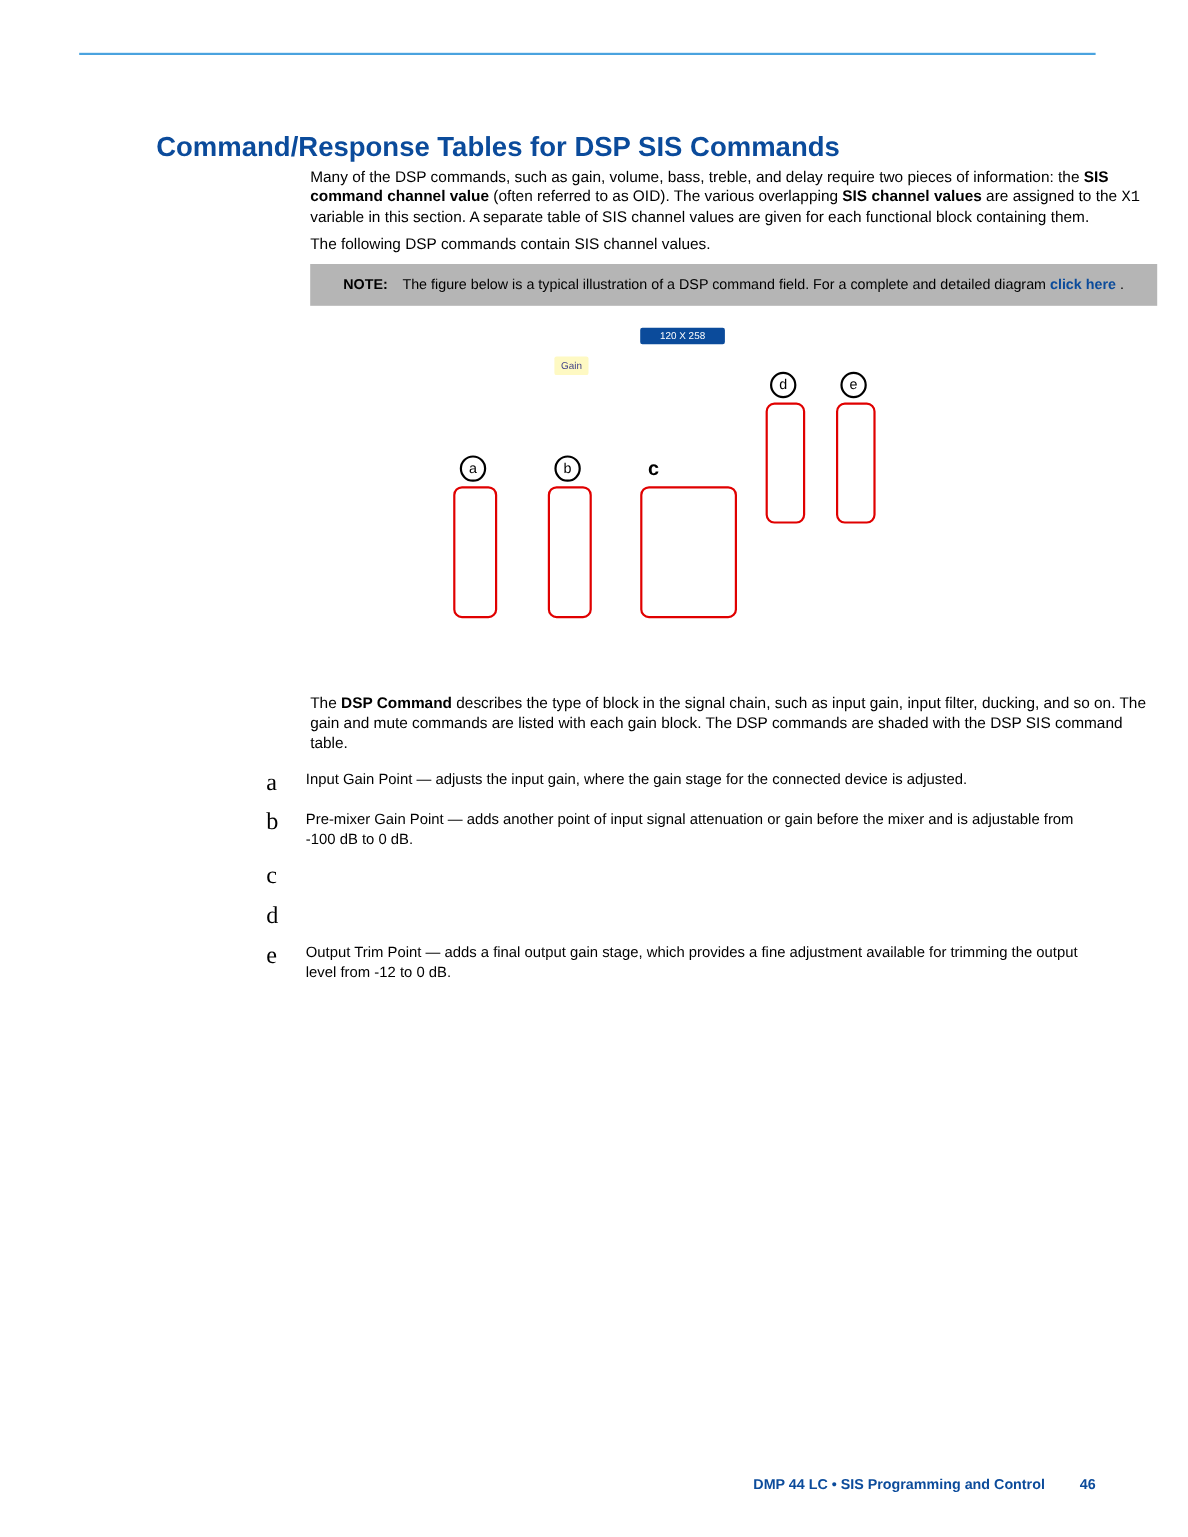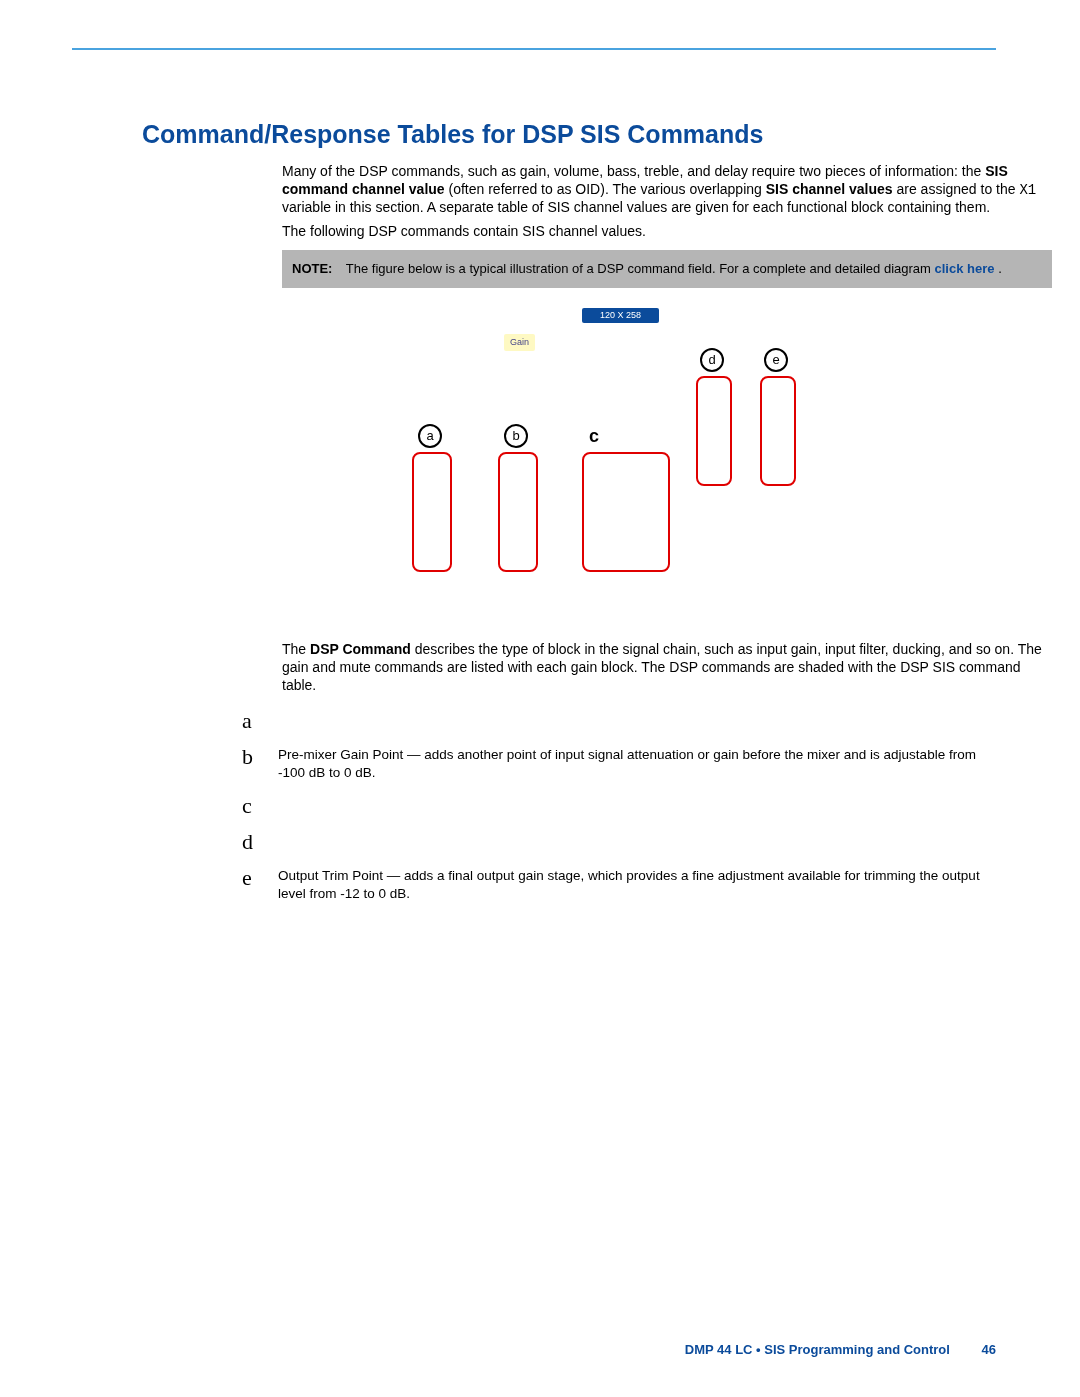--- a/index.html
+++ b/index.html
@@ -1,23 +1,23 @@
 <!DOCTYPE html>
 <html><head>
 <meta charset="utf-8">
 <style>
   * { box-sizing: border-box; margin: 0; padding: 0; }
   html, body { width: 1080px; height: 1397px; background: #fff; font-family: Arial, Helvetica, sans-serif; color: #000; }
   .page { position: relative; width: 1068px; height: 1397px; padding: 60px 72px 50px 72px; }
   .top-rule { position: absolute; left: 72px; right: 72px; top: 48px; height: 0; border-top: 2px solid #4aa3df; }
   .h1 { color: #0b4b9b; font-weight: 700; font-size: 25px; margin-top: 60px; margin-left: 70px; }
-  .body { margin-left: 210px; margin-top: 14px; width: 770px; font-size: 14px; line-height: 1.25; }
+  .body { margin-left: 210px; margin-top: 3px; width: 770px; font-size: 14px; line-height: 1.25; }
   .para { margin-bottom: 6px; }
   .mono { font-family: "Courier New", monospace; }
-  .note-box { background: #b5b5b5; padding: 10px 10px; margin-top: 10px; margin-bottom: 16px; font-size: 13px; line-height: 1.35; }
+  .note-box { background: #b5b5b5; padding: 10px 30px; margin-top: 10px; margin-bottom: 16px; font-size: 13px; line-height: 1.35; }
   .note-box .label { font-weight: 700; margin-right: 10px; }
   .note-link { color: #0b4b9b; font-weight: 700; }
   .diagram { position: relative; height: 330px; margin-top: 6px; margin-bottom: 6px; }
   .dim-pill { position: absolute; background: #0b4b9b; color: #fff; font-size: 9px; padding: 2px 18px; border-radius: 2px; }
   .gain-pill { position: absolute; background: #fef9c3; color: #448; font-size: 9px; padding: 3px 6px; border-radius: 2px; }
   .circ-label { position: absolute; width: 24px; height: 24px; border: 2px solid #000; border-radius: 50%; text-align: center; line-height: 20px; font-size: 13px; background: #fff; }
   .redbox { position: absolute; border: 2px solid #e00000; border-radius: 8px; }
   .figcap { color: #0b4b9b; font-weight: 700; font-size: 14px; margin-top: 8px; margin-bottom: 14px; }
   .figcap .figlabel { font-weight: 700; }
   .after-fig { font-size: 14px; line-height: 1.3; margin-bottom: 16px; }
@@ -77,20 +77,21 @@
 
     <p class="after-fig">
       <span>The </span>
       <span style="font-weight:700">DSP Command</span>
       <span> describes the type of block in the signal chain, such as input gain, input filter, ducking, and so on. The gain and mute commands are listed with each gain block. The DSP commands are shaded with the DSP SIS command table.</span>
     </p>
 
     <div class="letter-list">
       <div class="letter-item">
         <div class="lt">a</div>
+        <div class="txt">Input Gain Point — adjusts the input gain, where the gain stage for the connected device is adjusted.</div>
       </div>
       <div class="letter-item">
         <div class="lt">b</div>
         <div class="txt">Pre-mixer Gain Point — adds another point of input signal attenuation or gain before the mixer and is adjustable from -100 dB to 0 dB.</div>
       </div>
       <div class="letter-item">
         <div class="lt">c</div>
       </div>
       <div class="letter-item">
         <div class="lt">d</div>

